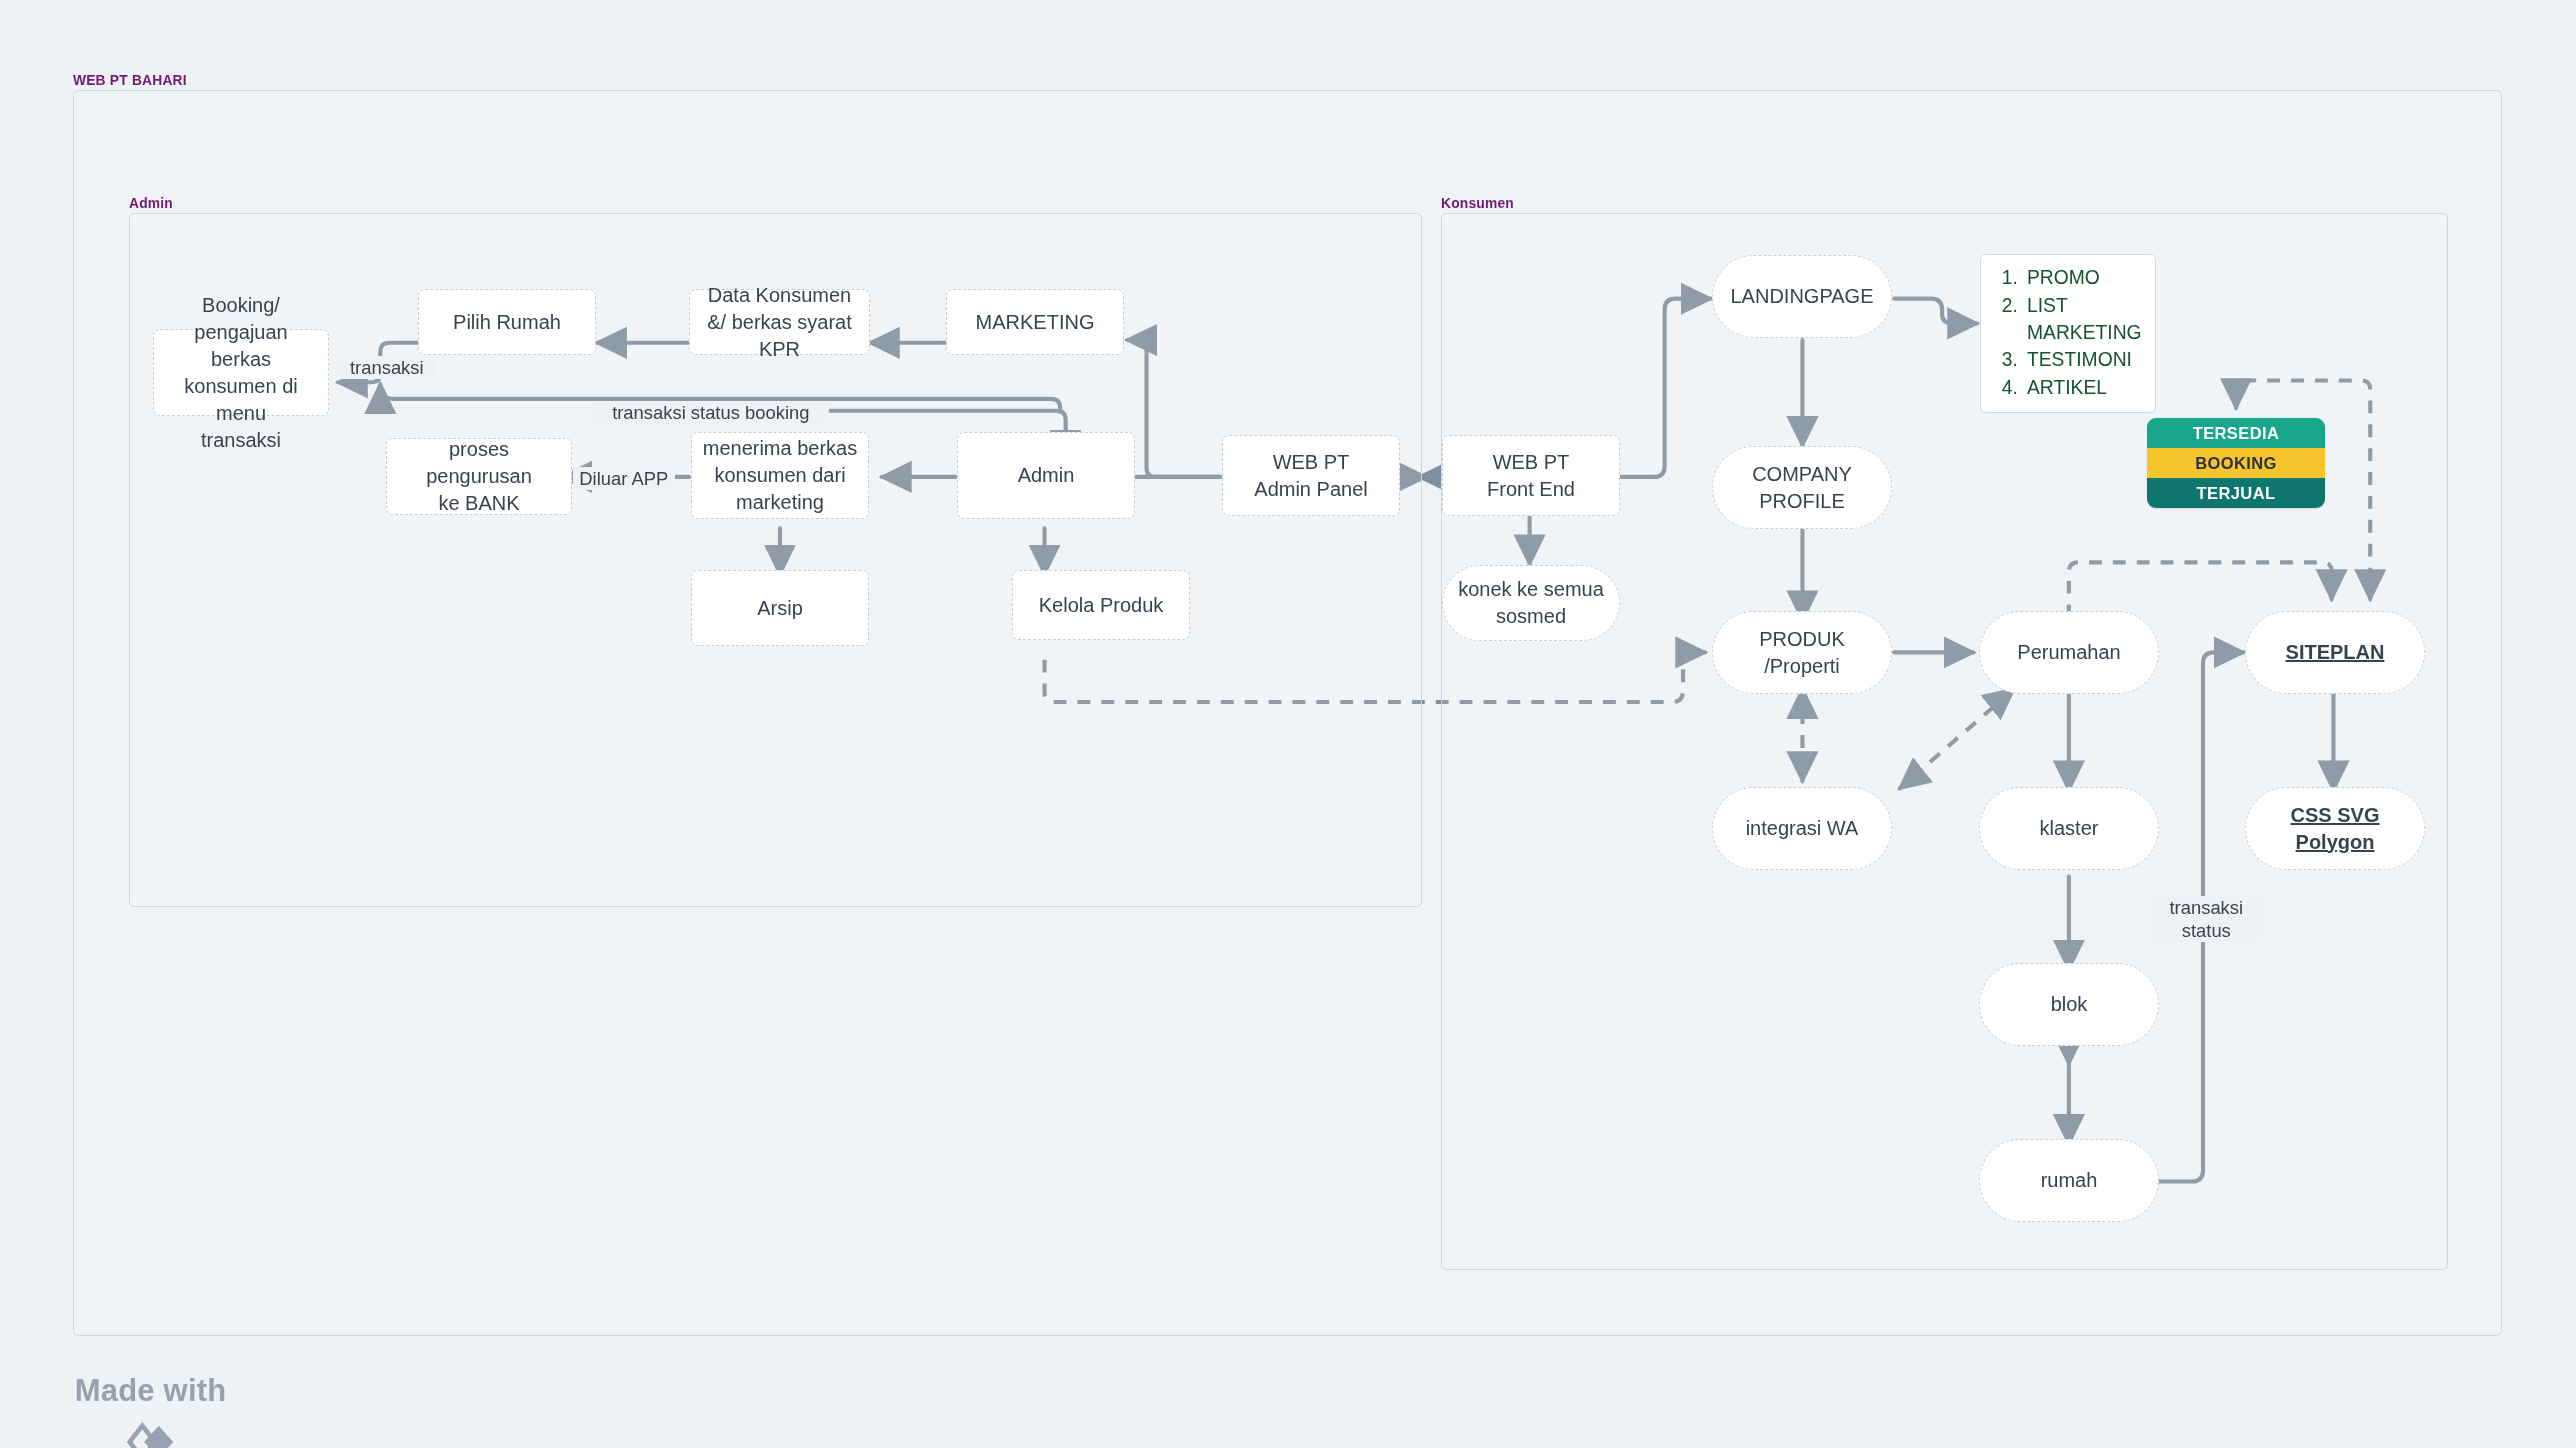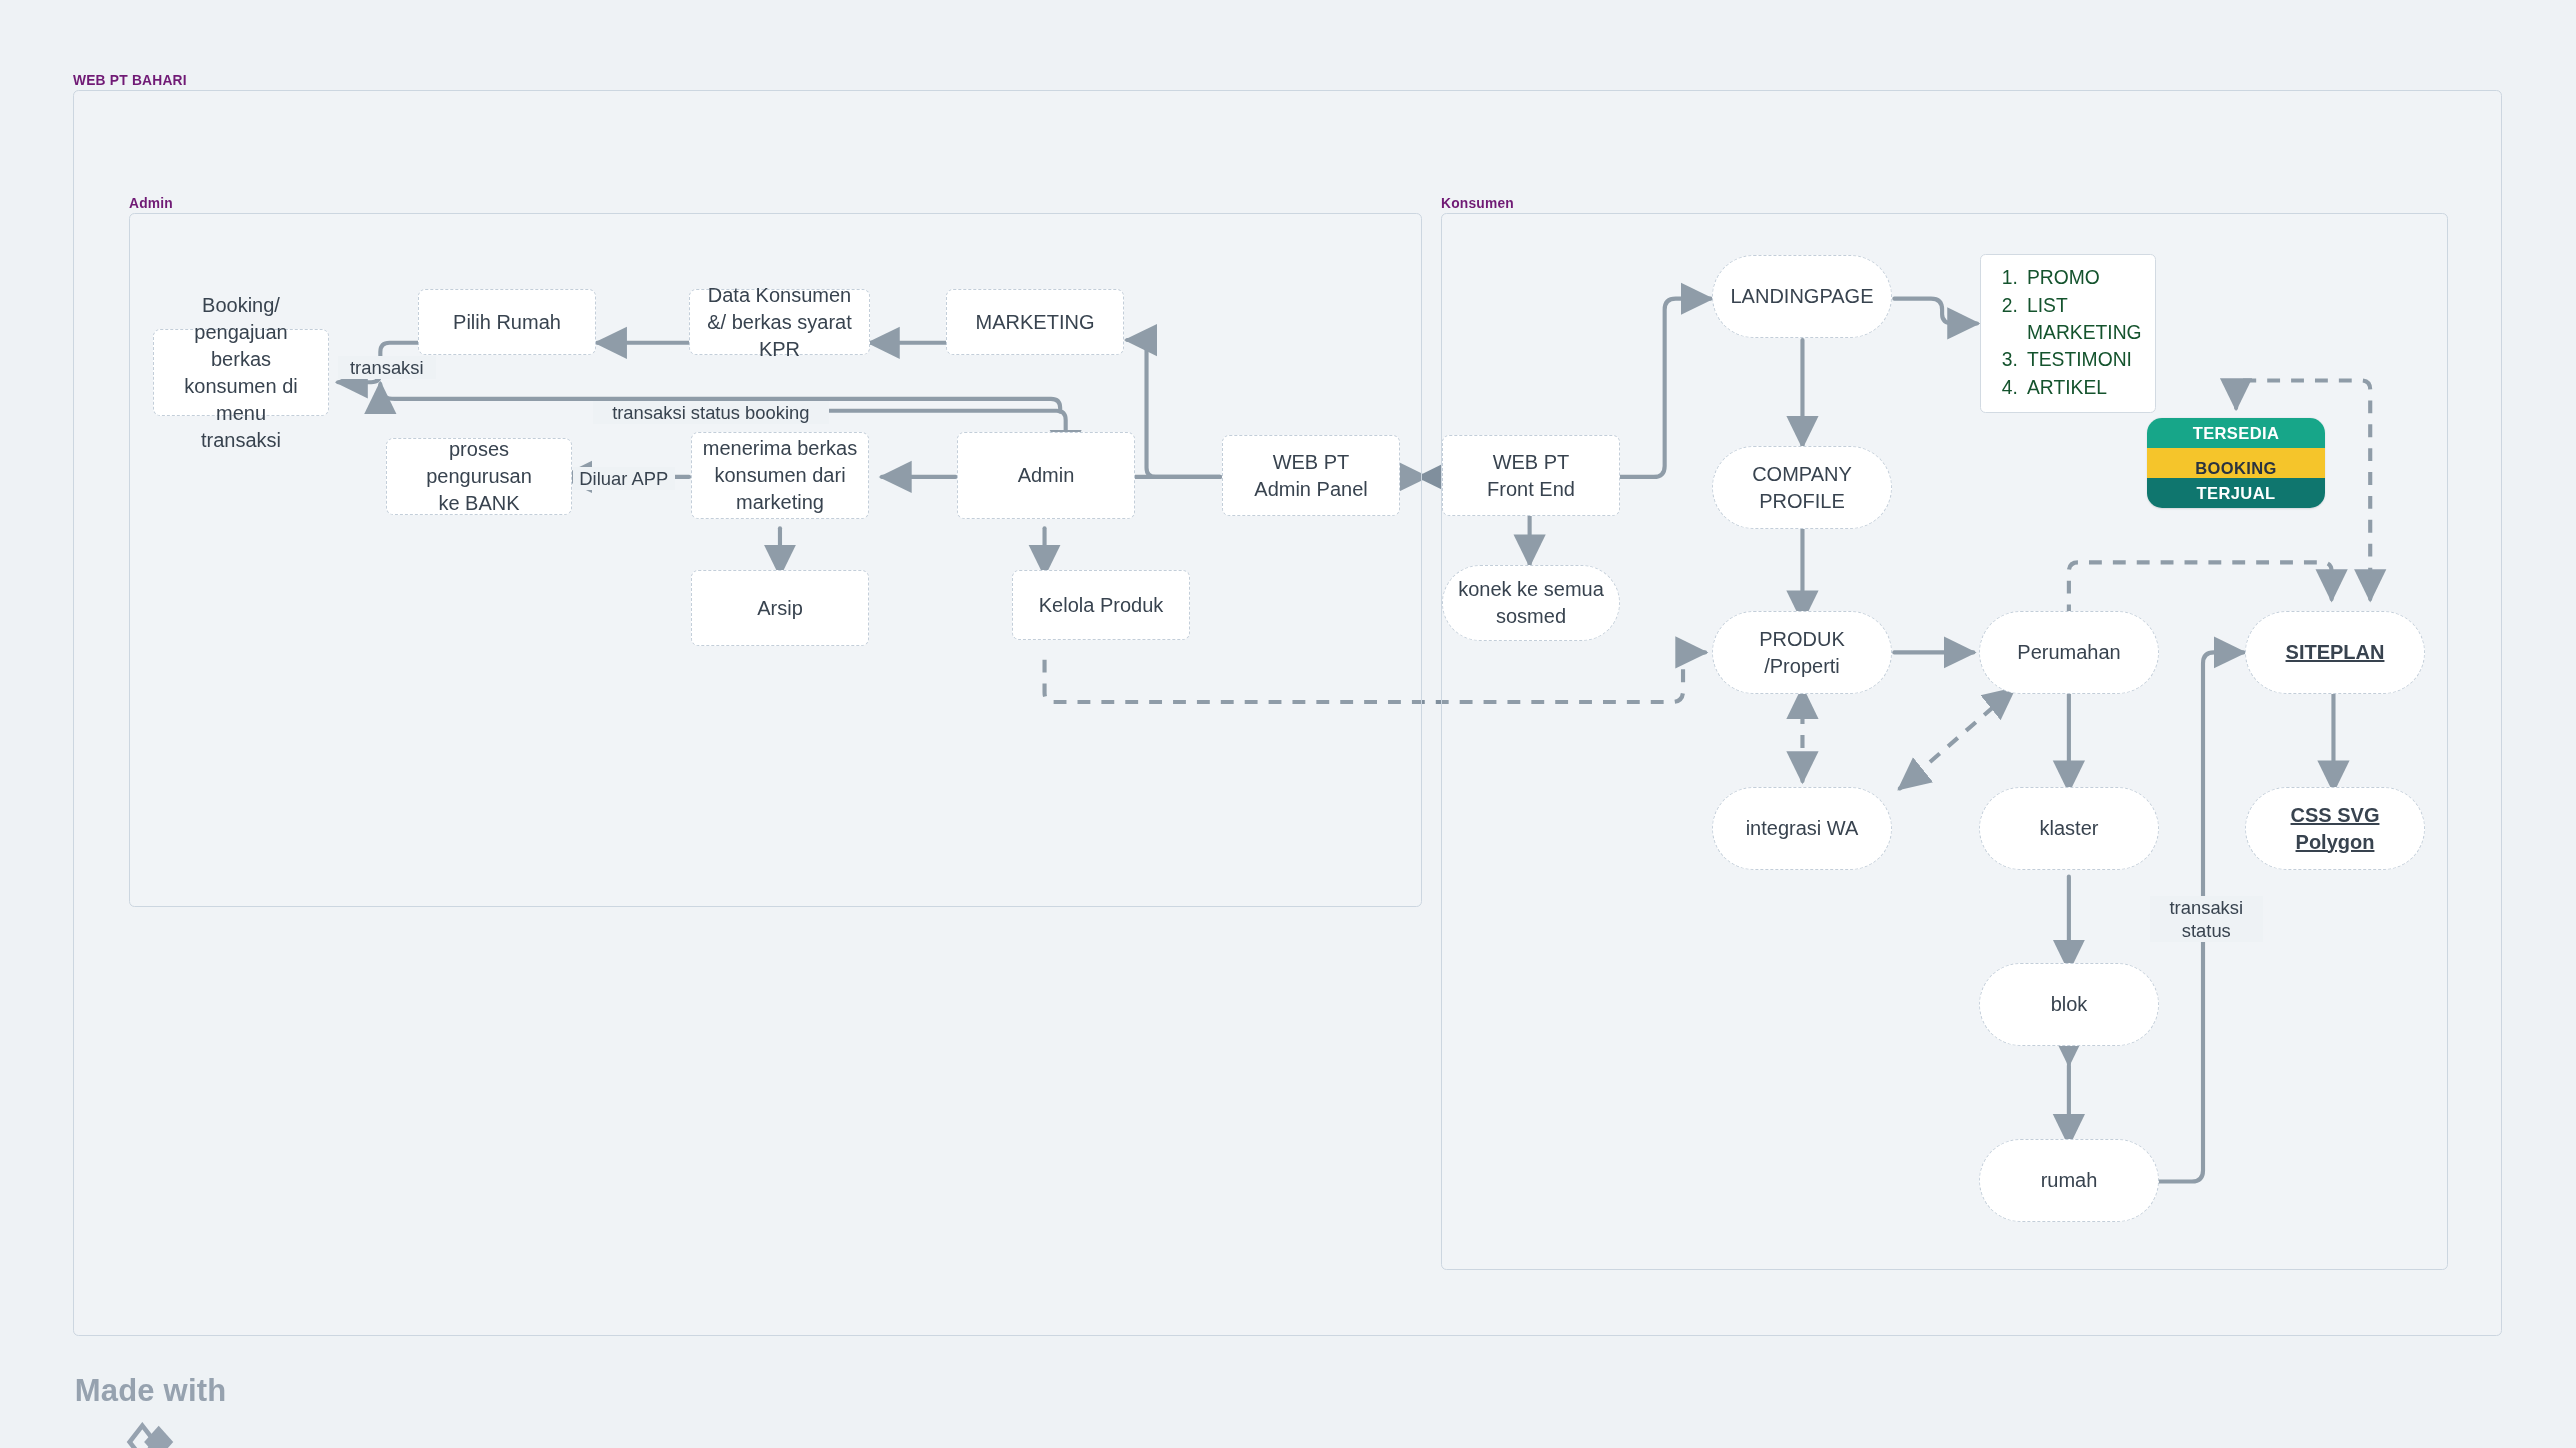--- a/index.html
+++ b/index.html
@@ -37,21 +37,21 @@
   
   .listcard{
     position:absolute;background:#fff;border:1.8px solid #d2dae2;border-radius:5.5px;
     box-sizing:border-box;padding:9.2px 14.7px 11px 14.7px;
     color:#14532d;font-size:19.3px;line-height:1.42;
   }
   .listcard ol{margin:0;padding-left:27.6px;}
   .listcard li{padding-left:3.7px;}
 
   
-  .legend{position:absolute;border-radius:15px;overflow:hidden;box-shadow:0 0.9px 1.8px rgba(0,0,0,.12);}
+  .legend{position:absolute;border-radius:9px;overflow:hidden;box-shadow:0 0.9px 1.8px rgba(0,0,0,.12);}
   .legend-row{
     display:flex;align-items:center;justify-content:center;
     font-size:16.5px;font-weight:700;letter-spacing:0.4px;
     height:30px;
   }
 
   
   .elabel{
     position:absolute;color:#38434f;font-size:18.4px;line-height:1.25;
     text-align:center;white-space:pre-line;
@@ -269,21 +269,21 @@
       <li>LIST MARKETING</li>
       <li>TESTIMONI</li>
       <li>ARTIKEL</li>
     </ol>
   </div>
 
   <div class="legend" style="left:2147px;top:418px;width:178px;">
     <div class="legend-row" style="background:#17a689;color:#ffffff;">
       <span>TERSEDIA</span>
     </div>
-    <div class="legend-row" style="background:#f5c52b;color:#2a3340;align-items:flex-end;">
+    <div class="legend-row" style="background:#f5c52b;color:#2a3340;">
       <span>BOOKING</span>
     </div>
     <div class="legend-row" style="background:#0f766e;color:#ffffff;">
       <span>TERJUAL</span>
     </div>
   </div>
 
   <div class="elabel" style="left:338px;top:356px;width:92px;">transaksi</div>
   <div class="elabel" style="left:593px;top:401px;width:230px;">transaksi status booking</div>
   <div class="elabel" style="left:573px;top:467px;width:96px;">Diluar APP</div>

